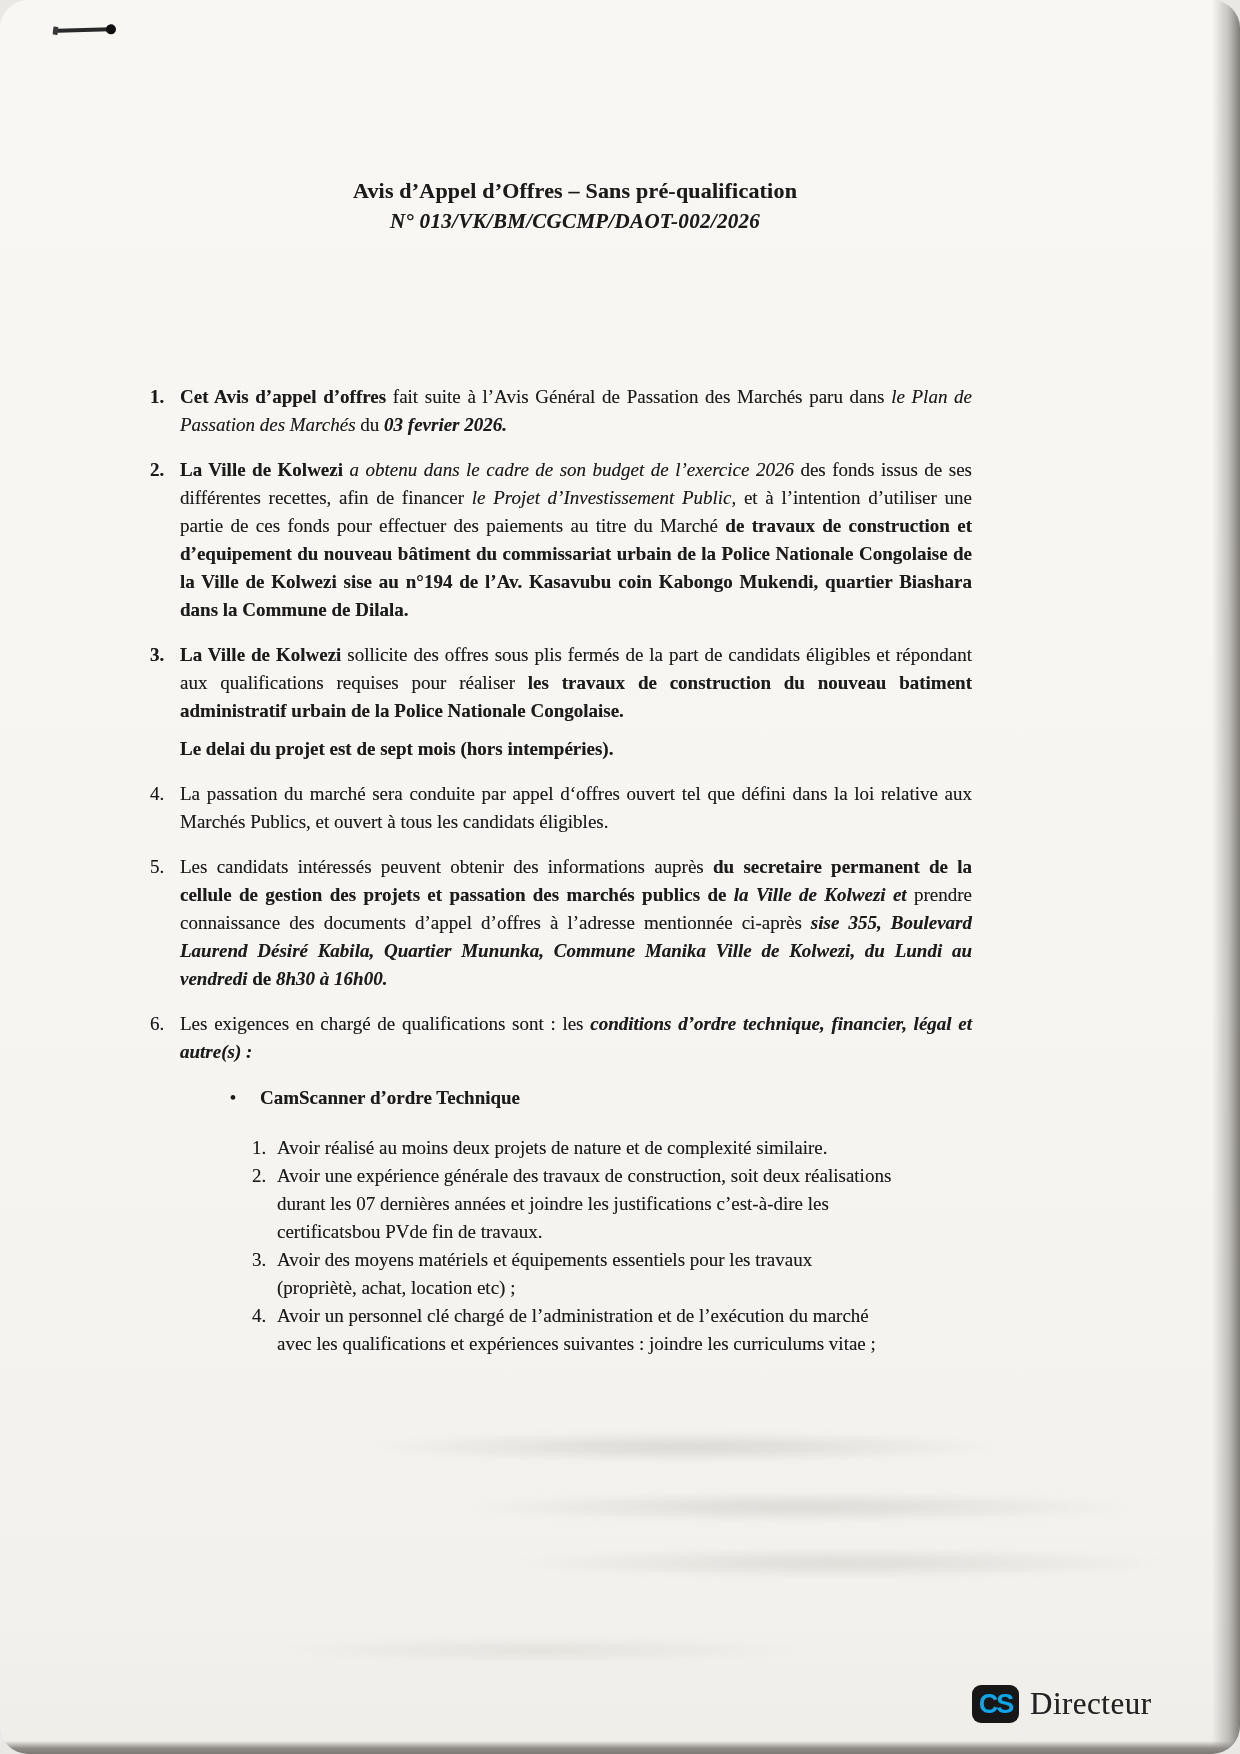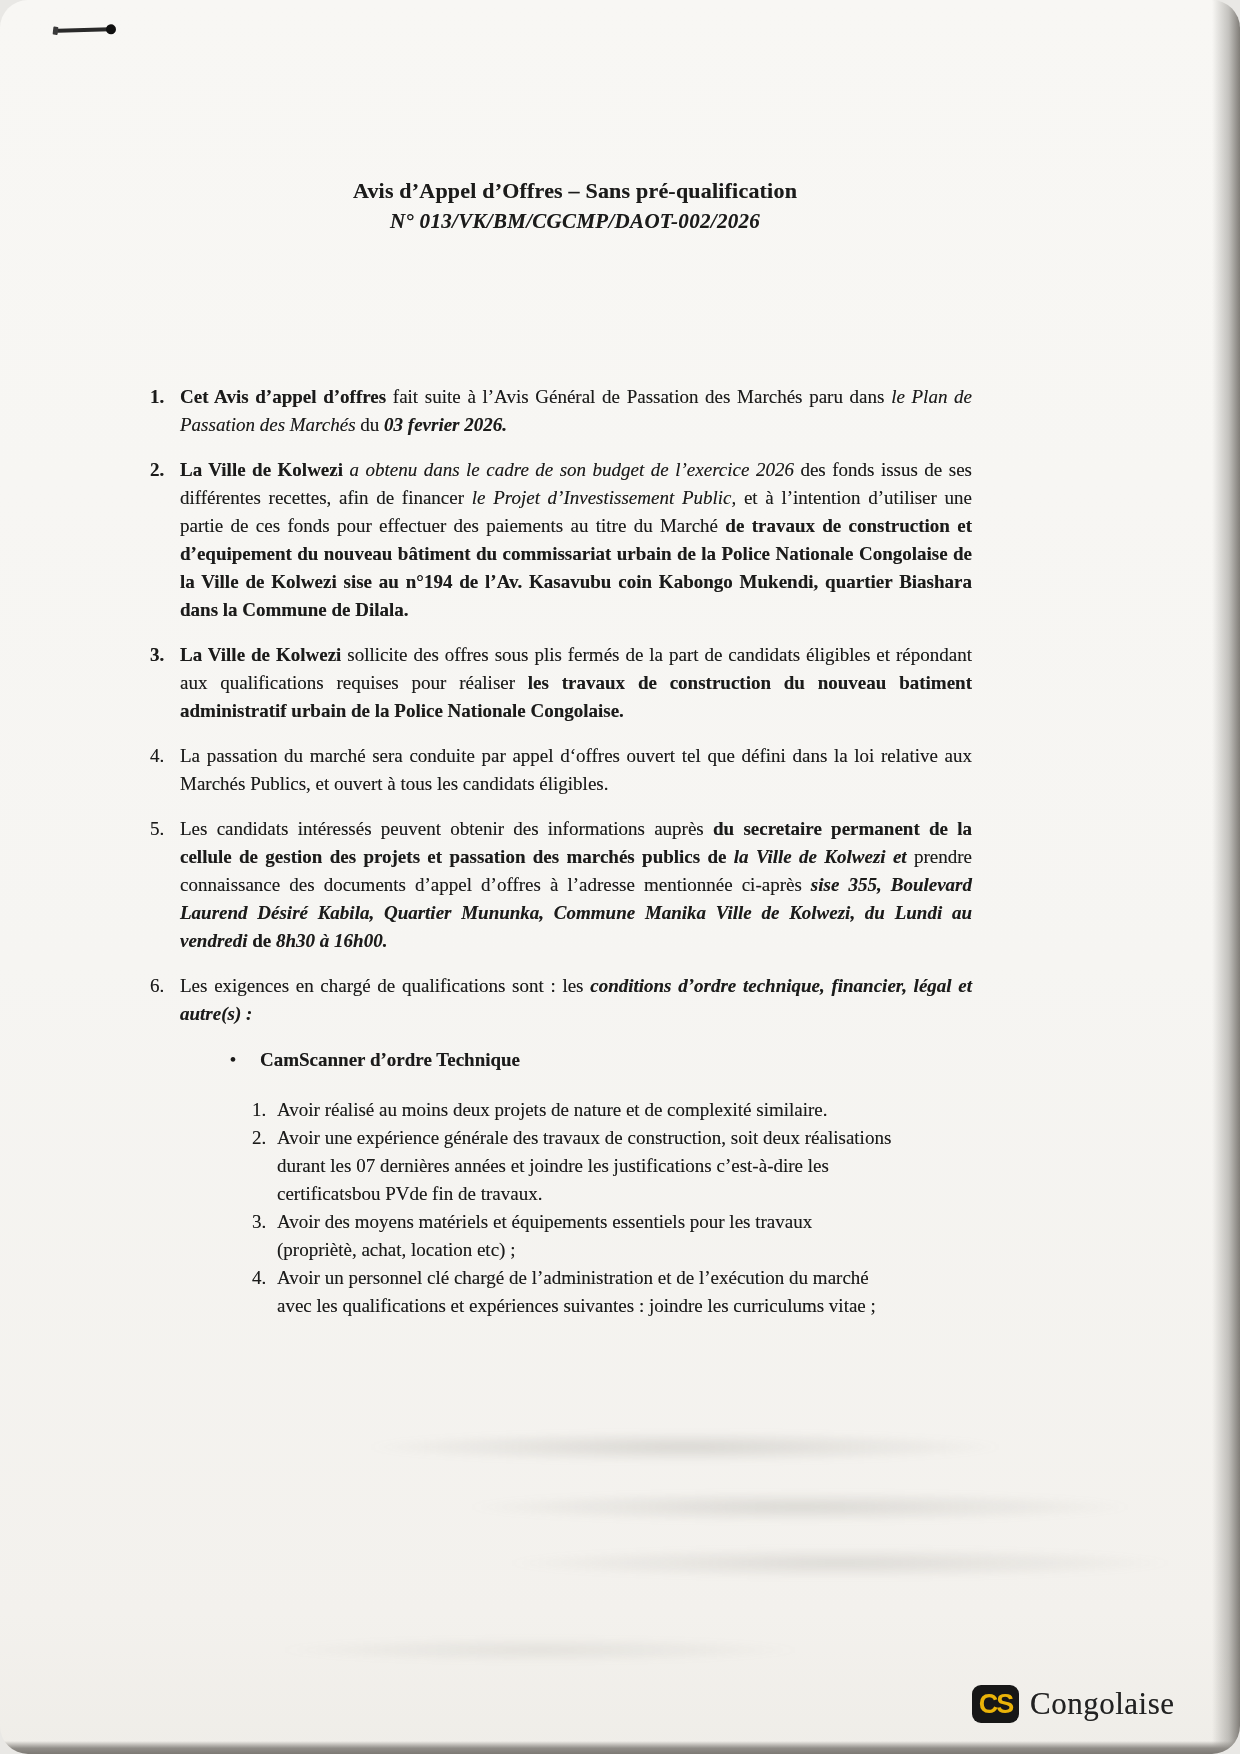--- a/index.html
+++ b/index.html
@@ -77,21 +77,21 @@
     position:absolute; top:0; right:0; width:28px; height:100%;
     background:linear-gradient(to right, rgba(130,128,123,0), rgba(130,128,123,.45) 60%, #8d8a85 92%, #7f7c77);
   }
   .edge-bottom {
     position:absolute; left:0; bottom:0; width:100%; height:13px;
     background:linear-gradient(to bottom, rgba(125,122,117,0), #918e89 55%, #7c7974);
   }
 
   .camscanner { position:absolute; left:972px; top:1685px; display:flex; align-items:center; gap:11px; }
   .cs-logo {
-    width:47px; height:38px; background:#171717; color:#eab308;
+    width:47px; height:38px; background:#171717; color:#0ea5e9;
     border-radius:9px; display:flex; align-items:center; justify-content:center;
     font-family:"Liberation Sans", sans-serif; font-weight:bold; font-size:27px; letter-spacing:-2px;
     text-shadow:none;
   }
   .cs-text { font-size:31px; color:#222; letter-spacing:.5px; }
 </style>
 </head>
 <body>
 
 <div class="scan">
@@ -118,20 +118,21 @@
         <span class="num"><span class="rb">2.</span></span>
         <div class="itemwrap">
           <div class="body"><span class="rb">La Ville de Kolwezi </span><span class="ri">a obtenu dans le cadre de son budget de l’exercice 2026 </span><span>des fonds issus de ses différentes recettes, afin de financer </span><span class="ri">le Projet d’Investissement Public, </span><span>et à l’intention d’utiliser une partie de ces fonds pour effectuer des paiements au titre du Marché </span><span class="rb">de travaux de construction et  d’equipement du nouveau bâtiment du commissariat  urbain de la Police Nationale Congolaise de la Ville de Kolwezi sise au n°194 de l’Av. Kasavubu coin Kabongo Mukendi, quartier Biashara  dans la Commune de Dilala.</span></div>
         </div>
       </li>
 
       <li>
         <span class="num"><span class="rb">3.</span></span>
         <div class="itemwrap">
           <div class="body"><span class="rb">La Ville de Kolwezi </span><span>sollicite des offres sous plis fermés de la part de candidats éligibles et répondant aux qualifications requises pour réaliser </span><span class="rb">les travaux de construction du nouveau batiment administratif urbain de la Police Nationale Congolaise.</span></div>
+          <div class="note"><span class="rb">Le delai du projet est de sept mois (hors intempéries).</span></div>
         </div>
       </li>
 
       <li>
         <span class="num"><span>4.</span></span>
         <div class="itemwrap">
           <div class="body"><span>La passation du marché sera conduite par appel d‘offres ouvert tel que défini dans la loi relative aux Marchés Publics, et ouvert à tous les candidats éligibles.</span></div>
         </div>
       </li>
 
@@ -178,16 +179,16 @@
 
   <div class="smudge s1"></div>
   <div class="smudge s2"></div>
   <div class="smudge s3"></div>
   <div class="smudge s4"></div>
   <div class="edge-right"></div>
   <div class="edge-bottom"></div>
 
   <div class="camscanner">
     <span class="cs-logo">CS</span>
-    <span class="cs-text">Congolaise</span>
+    <span class="cs-text">Directeur</span>
   </div>
 
 </div>
 
 </body></html>

